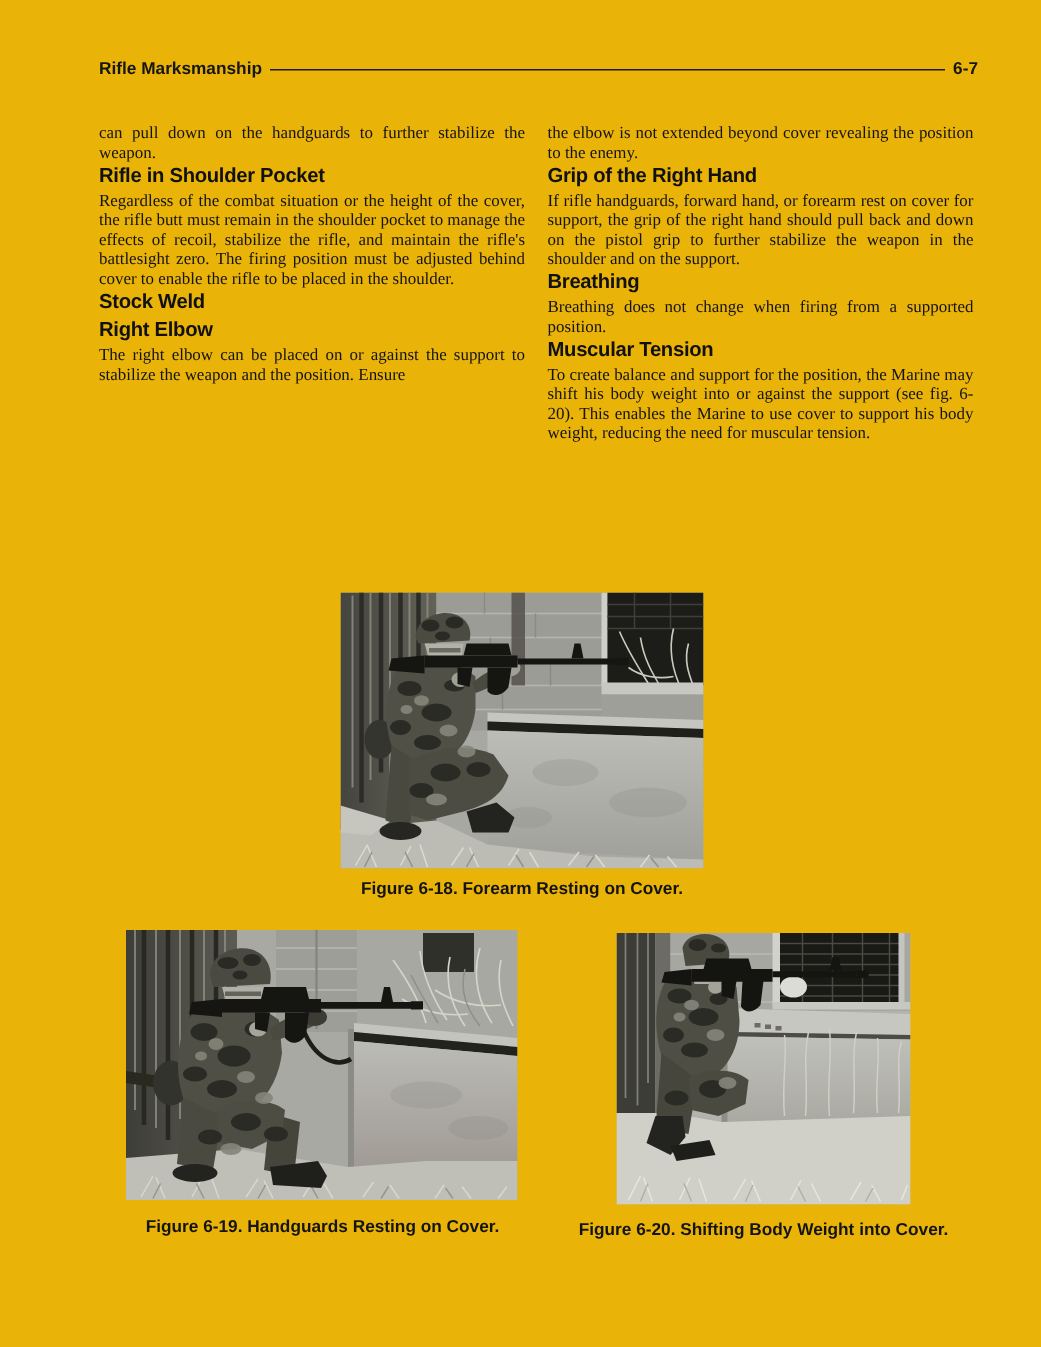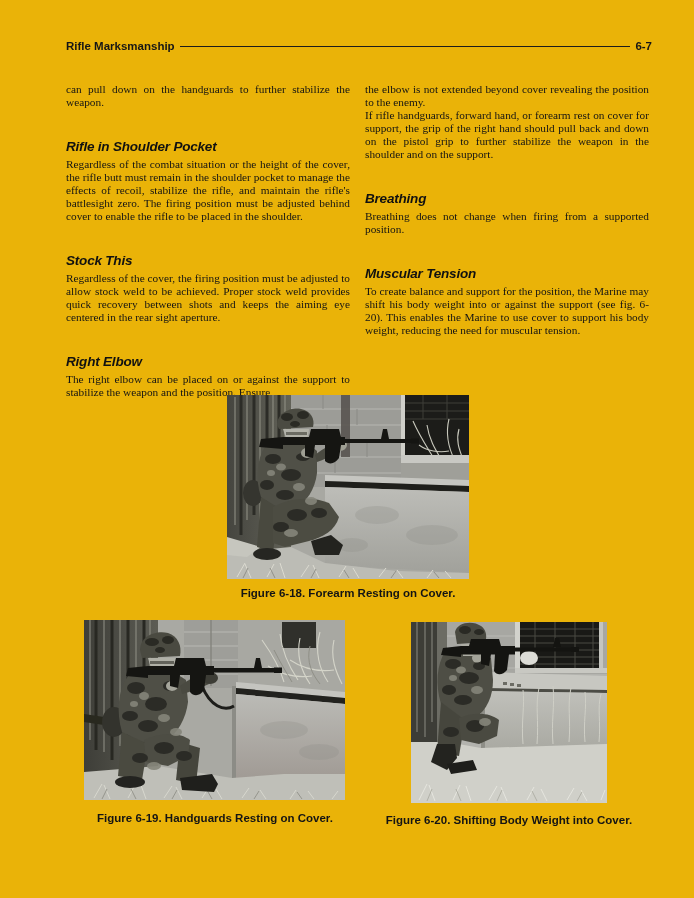--- a/index.html
+++ b/index.html
@@ -12,22 +12,22 @@
     position:absolute;left:66px;top:38px;width:586px;height:16px;
     display:flex;align-items:center;
     font-family:"Liberation Sans",sans-serif;font-weight:bold;font-size:11.5px;color:#161616;
   }
   .hdr .rule{flex:1;height:0;border-top:1.6px solid #1c1c1c;margin:0 5px;}
   
   .columns{position:absolute;left:66px;top:83px;width:586px;display:flex;gap:15px;}
   .col{width:284px;font-size:11.3px;line-height:13px;text-align:justify;color:#141414;}
   .col p{margin:0;}
   .col h3{
-    font-family:"Liberation Sans",sans-serif;font-style:italic;font-weight:bold;
-    font-size:13.5px;line-height:15px;margin:30px 0 4px 0;text-align:left;color:#111;
+    font-family:"Liberation Sans",sans-serif;font-weight:bold;
+    font-size:13.5px;line-height:15px;margin:0 0 4px 0;text-align:left;color:#111;
     letter-spacing:-0.2px;
   }
   
   .photo{position:absolute;}
   .photo svg{display:block;}
   .caption{
     position:absolute;font-family:Liberation Sans, sans-serif;font-weight:bold;
     font-size:11.5px;color:#141414;text-align:center;
   }
 </style>
@@ -40,27 +40,27 @@
     <span>Rifle Marksmanship</span>
     <span class="rule"></span>
     <span>6-7</span>
   </div>
 
   <div class="columns">
     <div class="col">
       <p>can pull down on the handguards to further stabilize the weapon.</p>
       <h3>Rifle in Shoulder Pocket</h3>
       <p>Regardless of the combat situation or the height of the cover, the rifle butt must remain in the shoulder pocket to manage the effects of recoil, stabilize the rifle, and maintain the rifle's battlesight zero. The firing position must be adjusted behind cover to enable the rifle to be placed in the shoulder.</p>
-      <h3>Stock This</h3>
-      <p>Regardless of the cover, the firing position must be adjusted to allow stock weld to be achieved. Proper stock weld provides quick recovery between shots and keeps the aiming eye centered in the rear sight aperture.</p>
+      <h3>Stock Weld</h3>
       <h3>Right Elbow</h3>
       <p>The right elbow can be placed on or against the support to stabilize the weapon and the position. Ensure</p>
     </div>
     <div class="col">
       <p>the elbow is not extended beyond cover revealing the position to the enemy.</p>
+      <h3>Grip of the Right Hand</h3>
       <p>If rifle handguards, forward hand, or forearm rest on cover for support, the grip of the right hand should pull back and down on the pistol grip to further stabilize the weapon in the shoulder and on the support.</p>
       <h3>Breathing</h3>
       <p>Breathing does not change when firing from a supported position.</p>
       <h3>Muscular Tension</h3>
       <p>To create balance and support for the position, the Marine may shift his body weight into or against the support (see fig. 6-20). This enables the Marine to use cover to support his body weight, reducing the need for muscular tension.</p>
     </div>
   </div>
 
   <div class="photo" style="left:227px;top:395px;width:242px;height:184px;">
     <svg viewBox="0 0 242 184" width="242" height="184">

